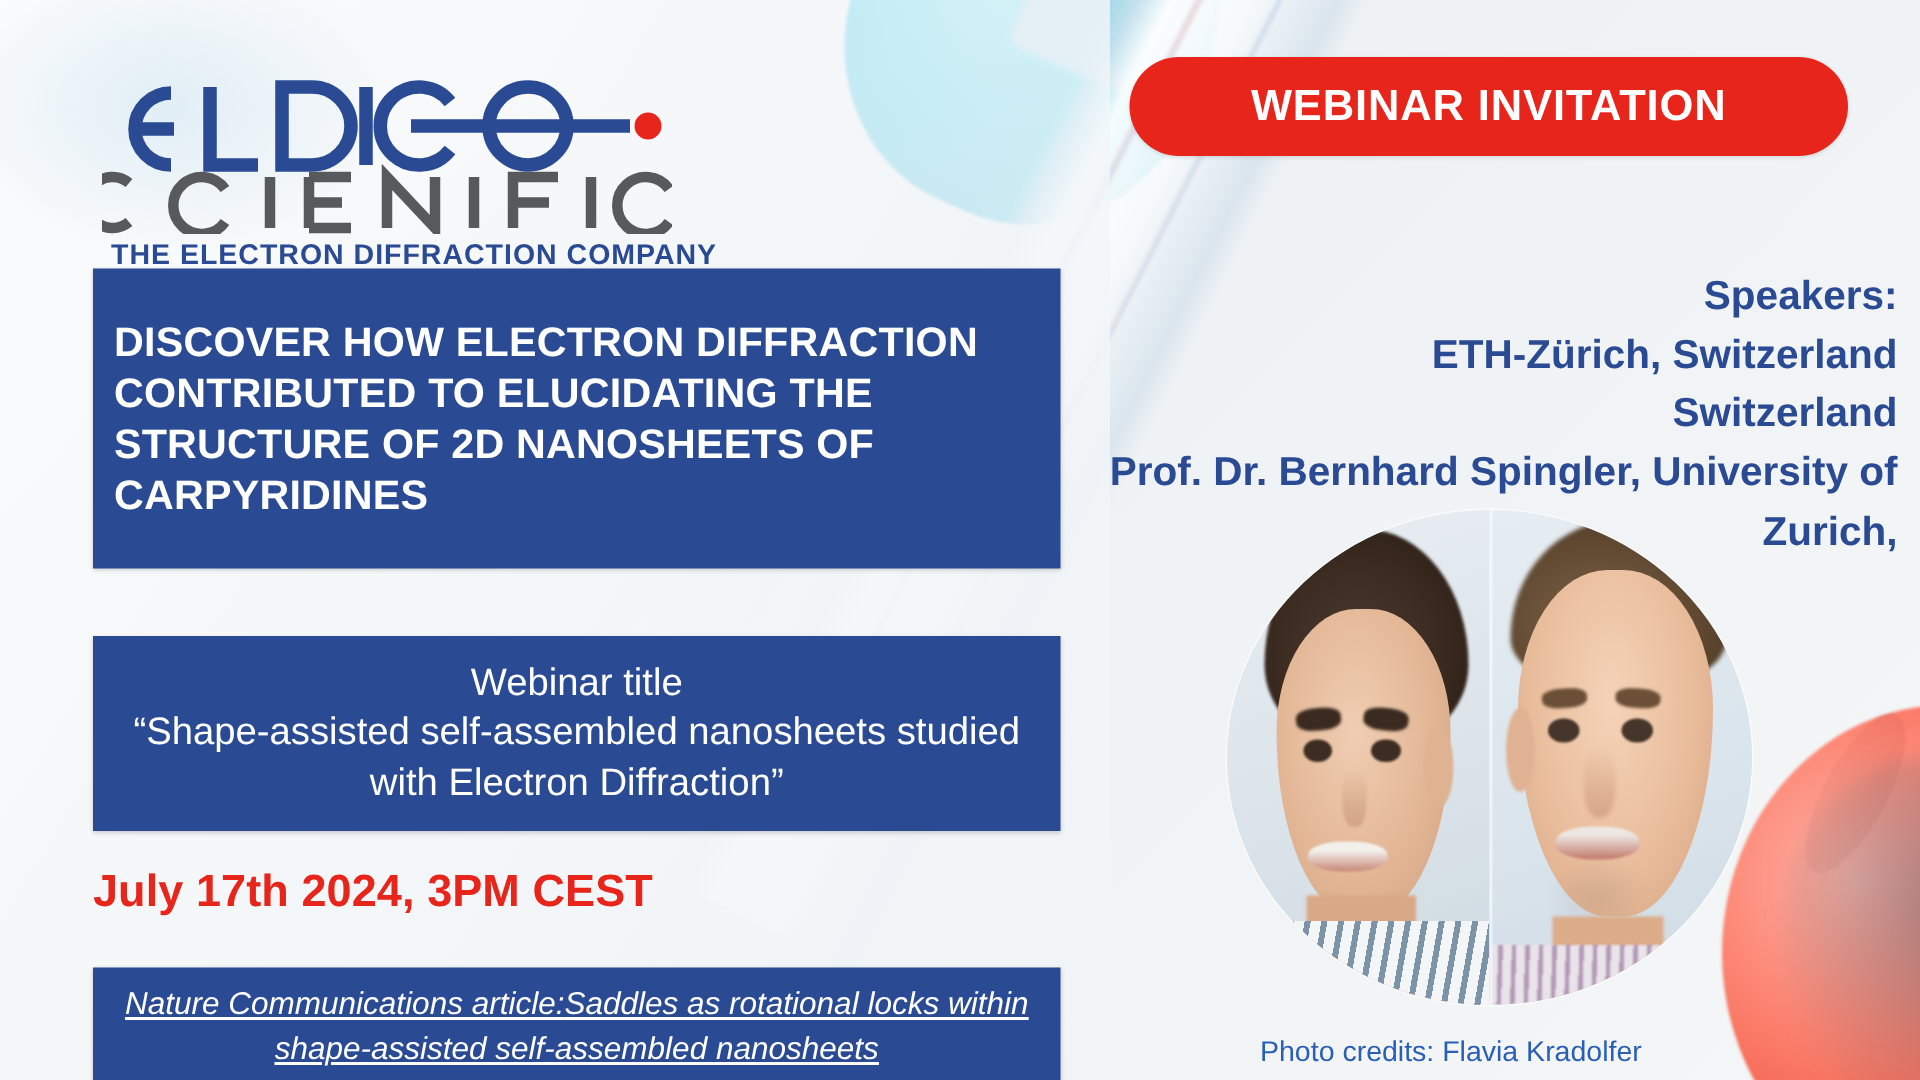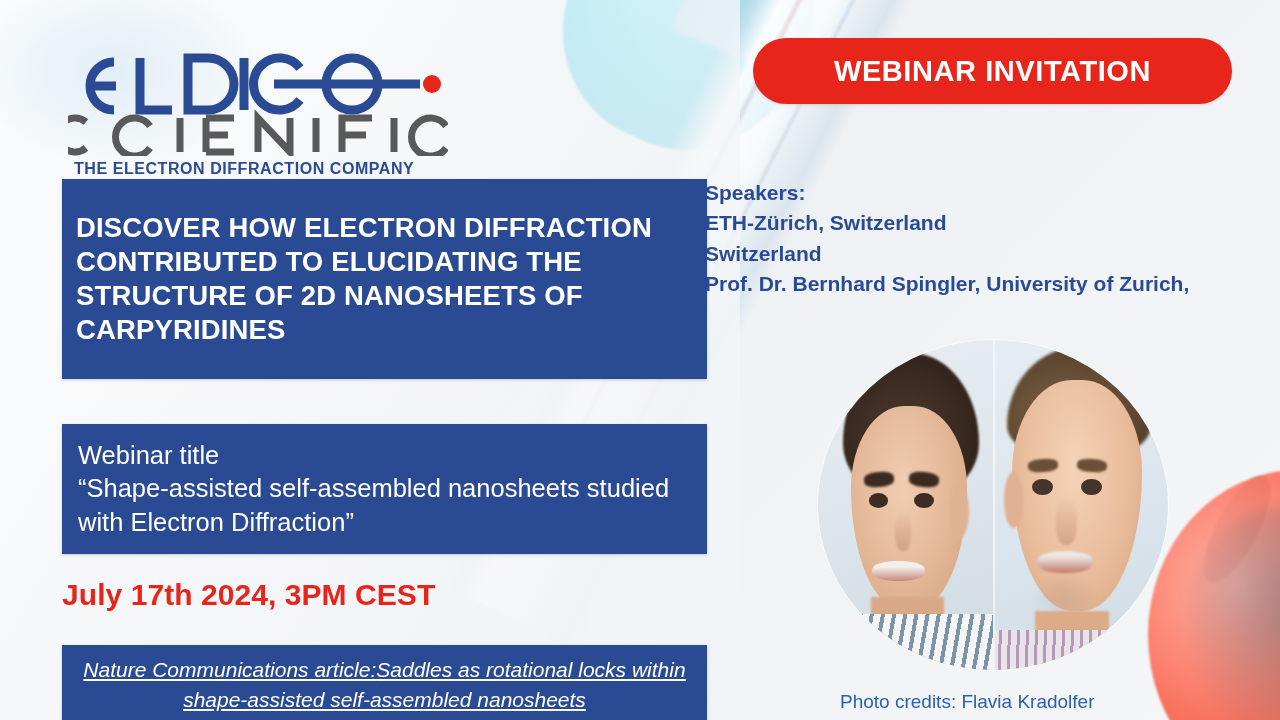--- a/index.html
+++ b/index.html
@@ -80,21 +80,21 @@
     position:absolute;left:-40px;top:-30px;width:300px;height:200px;
     background:radial-gradient(ellipse,rgba(180,215,235,.35),rgba(255,255,255,0) 70%);
     filter:blur(4px);
   }
 
   
   .logo{position:absolute;left:68px;top:48px;width:380px;}
   .logo svg{display:block;}
   .logo-tagline{
     margin-top:4px;margin-left:6px;
-    font-size:16px;font-weight:bold;letter-spacing:.035em;
+    font-size:19px;font-weight:bold;letter-spacing:.035em;
     color:#2a4b94;white-space:nowrap;
   }
 
   
   .panel{
     position:absolute;background:#2a4b94;color:#ffffff;
     box-shadow:0 1px 3px rgba(0,0,0,.18);
   }
   .panel-title{
     left:62px;top:179px;width:645px;height:200px;
@@ -104,21 +104,21 @@
   .panel-title .txt{
     font-size:27.5px;font-weight:bold;line-height:1.24;
     letter-spacing:.005em;
   }
   .panel-webinar{
     left:62px;top:424px;width:645px;height:130px;
     display:flex;align-items:center;justify-content:center;
     padding:0 16px;box-sizing:border-box;
   }
   .panel-webinar .txt{
-    font-size:25.5px;font-weight:normal;line-height:1.3;text-align:left;
+    font-size:25.5px;font-weight:normal;line-height:1.3;text-align:center;
   }
   .panel-article{
     left:62px;top:645px;width:645px;height:92px;
     display:flex;align-items:flex-start;justify-content:center;
     padding:10px 14px 0;box-sizing:border-box;
   }
   .panel-article .txt{
     font-size:21px;font-style:italic;line-height:1.45;text-align:center;text-decoration:underline;
   }
   .panel-article .link{text-decoration:underline;}
@@ -137,22 +137,22 @@
     display:flex;align-items:center;justify-content:center;
     box-shadow:0 1px 3px rgba(0,0,0,.12);
   }
   .badge .txt{
     color:#fff;font-size:29px;font-weight:bold;letter-spacing:.02em;
   }
 
   
   .speakers{
     position:absolute;left:705px;top:178px;width:560px;
-    text-align:left;color:#2a4b94;
-    font-size:21px;font-weight:bold;line-height:1.45;
+    text-align:right;color:#2a4b94;
+    font-size:27px;font-weight:bold;line-height:1.45;
   }
   .speakers .line{display:block;}
 
   
   .portraits{
     position:absolute;left:818px;top:340px;width:350px;height:330px;
     border-radius:50%;overflow:hidden;
     display:flex;
     box-shadow:0 0 0 1px rgba(255,255,255,.6);
   }

